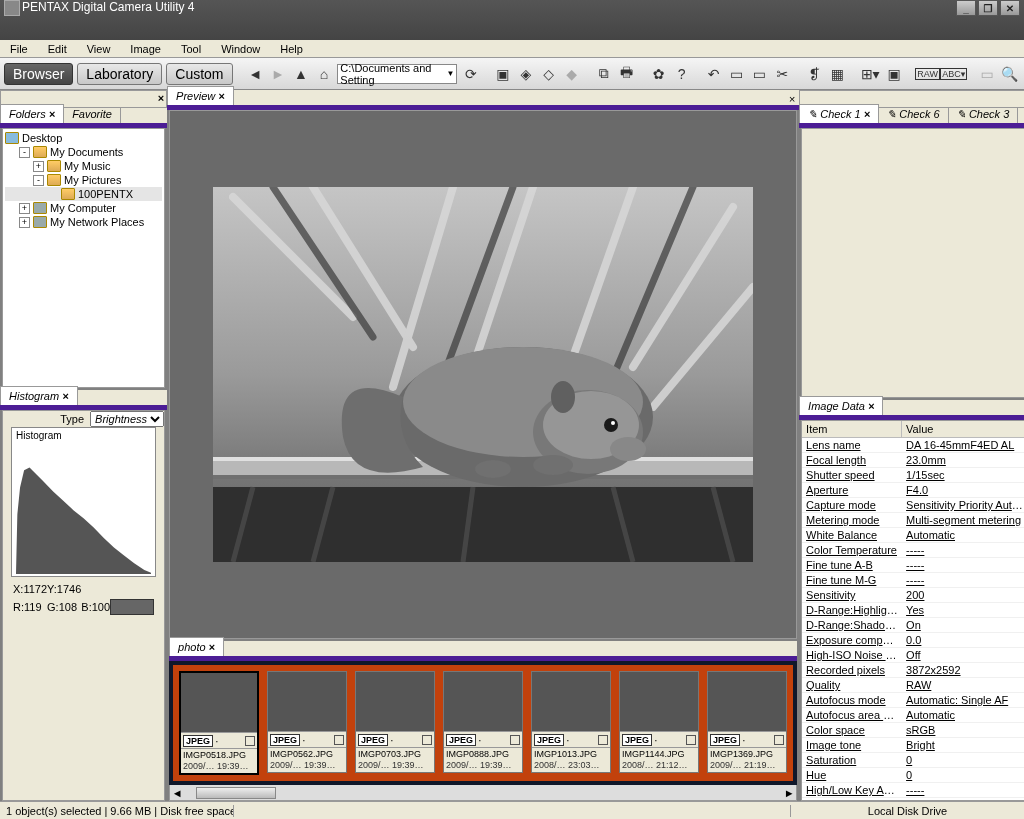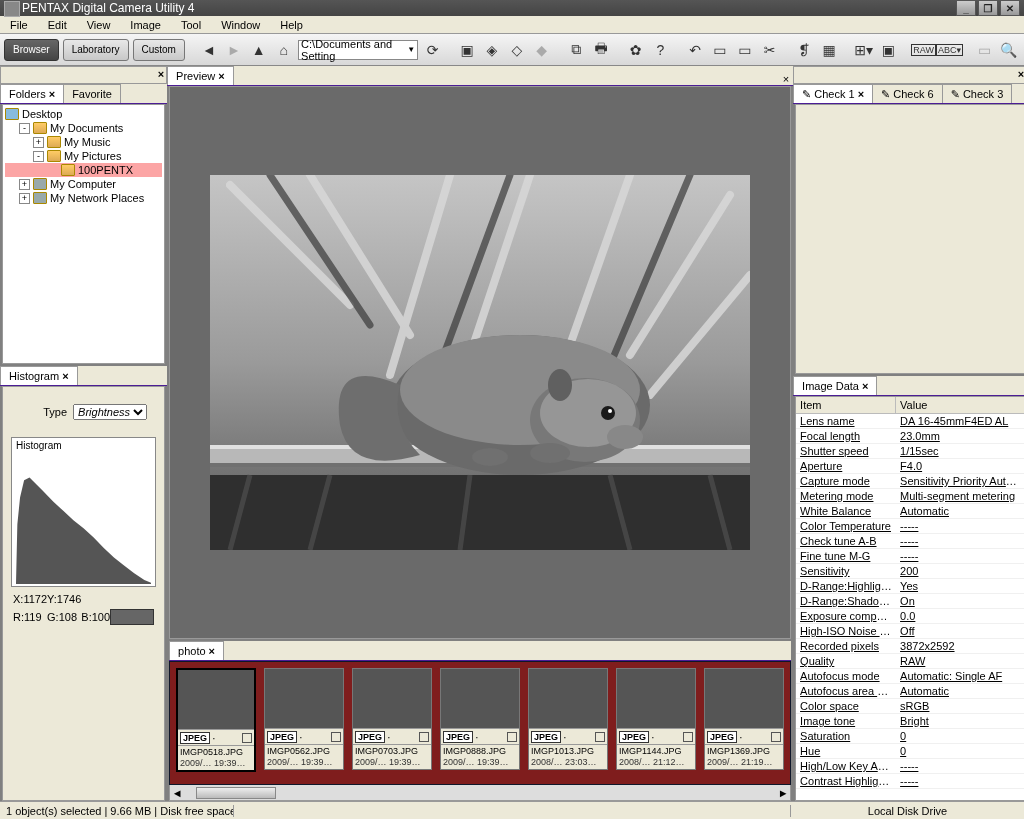--- a/index.html
+++ b/index.html
@@ -1,81 +1,81 @@
 <!DOCTYPE html>
 <html><head>
 <meta charset="utf-8">
 <style>
 * { box-sizing: border-box; margin: 0; padding: 0; font-family: Tahoma, Arial, sans-serif; font-size: 11px; }
 body { width: 1024px; height: 819px; background: #808080; overflow: hidden; display: flex; flex-direction: column; }
 
 
-.title-bar { height: 16px; background: linear-gradient(#555,#444); color: #fff; display: flex; align-items: center; padding: 0 4px; }
+.title-bar { height: 40px; background: linear-gradient(#555,#444); color: #fff; display: flex; padding: 0 4px; }
 .title-bar .title { flex: 1; font-size: 12px; padding-left: 18px; position: relative; }
 .title-bar .title::before { content: ""; position: absolute; left: 0; top: 0; width: 14px; height: 14px; background: #888; border: 1px solid #aaa; }
 .win-btns { display: flex; gap: 2px; }
 .win-btn { width: 20px; height: 16px; background: linear-gradient(#ccc,#999); border: 1px solid #555; display: flex; align-items: center; justify-content: center; font-size: 10px; font-weight: bold; color: #222; cursor: pointer; }
 
 
 .menu-bar { height: 18px; background: #ece9d8; display: flex; align-items: center; padding: 0 4px; gap: 8px; border-bottom: 1px solid #999; }
 .menu-item { padding: 1px 6px; cursor: pointer; }
 
 
 .toolbar { height: 32px; background: linear-gradient(#f5f5f5,#d8d8d8); border-bottom: 1px solid #888; display: flex; align-items: center; padding: 0 4px; gap: 4px; }
-.mode-btn { height: 22px; padding: 0 8px; border: 1px solid #777; background: linear-gradient(#e8e8e8,#c8c8c8); border-radius: 3px; cursor: pointer; display: flex; align-items: center; font-size: 10px; }
+.mode-btn { height: 22px; padding: 0 8px; border: 1px solid #777; background: linear-gradient(#e8e8e8,#c8c8c8); border-radius: 3px; cursor: pointer; display: flex; align-items: center; font-size: 14px; }
 .mode-btn.active { background: linear-gradient(#666,#444); color: #fff; border-color: #333; }
 .tool-sep { width: 6px; }
 .tool-icon { width: 22px; height: 22px; display: flex; align-items: center; justify-content: center; cursor: pointer; font-size: 14px; color: #333; border: 1px solid transparent; border-radius: 2px; }
 .addr-combo { flex: 0 0 120px; height: 20px; border: 1px solid #888; background: #fff; font-size: 10px; padding: 0 2px; display: flex; align-items: center; }
 .addr-combo .dd { margin-left: auto; font-size: 8px; }
 
 
 .main { flex: 1; display: flex; min-height: 0; }
 .col-left { width: 234px; display: flex; flex-direction: column; min-height: 0; }
 .col-center { flex: 1; display: flex; flex-direction: column; min-height: 0; }
 .col-right { width: 234px; display: flex; flex-direction: column; min-height: 0; }
 
 .panel-header { height: 18px; background: #ece9d8; border: 1px solid #999; display: flex; align-items: center; padding: 0 4px; font-size: 11px; gap: 6px; position: relative; }
 .close-right { position: absolute; right: 2px; top: 1px; font-weight: bold; cursor: pointer; }
 
-.tab-strip { height: 20px; background: #ece9d8; border-bottom: 1px solid #4c1d95; display: flex; align-items: flex-end; }
+.tab-strip { height: 20px; background: #ece9d8; border-bottom: 5px solid #4c1d95; display: flex; align-items: flex-end; font-style: italic; }
 .tab { height: 19px; padding: 2px 8px; border: 1px solid #999; border-bottom: none; background: #ece9d8; margin-right: -1px; display: flex; align-items: center; gap: 3px; cursor: pointer; }
 .tab.active { background: #fff; z-index: 1; }
 .tab .x { font-weight: bold; }
 
 
 .tree { flex: 0 0 260px; background: #fff; border: 1px solid #999; margin: 0 2px 2px 2px; overflow: auto; padding: 2px; }
 .tree-item { display: flex; align-items: flex-end; gap: 3px; padding: 1px 0; white-space: nowrap; }
 .tree-item .toggle { width: 11px; height: 11px; border: 1px solid #888; display: inline-flex; align-items: center; justify-content: center; font-size: 9px; line-height: 1; cursor: pointer; }
 .tree-item .spacer { width: 11px; display: inline-block; }
 .tree-icon { width: 14px; height: 12px; background: linear-gradient(#fc6,#da5); border: 1px solid #a80; border-radius: 1px; }
 .tree-icon.desktop { background: #8bd; }
 .tree-icon.comp { background: #9aa; }
-.tree-item.selected { background: #fca5a5; }
+.tree-item.selected { background: #e5e5e5; }
 .indent-1 { padding-left: 14px; }
 .indent-2 { padding-left: 28px; }
 .indent-3 { padding-left: 42px; }
 
 
 .histo-panel { flex: 1; background: #ece9d8; border: 1px solid #999; margin: 0 2px; display: flex; flex-direction: column; }
-.histo-type { display: flex; justify-content: flex-end; align-items: center; gap: 6px; padding: 17px; }
+.histo-type { display: flex; justify-content: flex-end; align-items: center; gap: 6px; padding: 0; }
 .histo-type select { font-size: 11px; font-style: italic; }
 .histo-box { border: 1px solid #888; background: #fff; margin: 0 8px; padding: 2px 4px; flex: 0 0 150px; display: flex; flex-direction: column; }
 .histo-box .lbl { font-size: 10px; }
 .histo-svg { flex: 1; }
 .histo-stats { padding: 6px 10px; display: grid; grid-template-columns: 1fr 1fr 1fr auto; row-gap: 4px; align-items: center; }
 .color-swatch { width: 44px; height: 16px; background: #666; border: 1px solid #333; }
 
 
 .preview-area { flex: 1; background: #6a6a6a; border: 1px solid #999; margin: 0 2px 2px 2px; display: flex; align-items: center; justify-content: center; overflow: hidden; }
 .photo-svg { width: 540px; height: 375px; }
 
 
 .thumb-panel { height: 160px; margin: 0 2px; display: flex; flex-direction: column; }
-.thumb-area { flex: 1; background: #7f1d1d; border: 1px solid #0f172a; overflow: hidden; }
+.thumb-area { flex: 1; background: #c2410c; border: 4px solid #0f172a; overflow: hidden; }
 .thumbs { display: flex; gap: 8px; padding: 6px; height: 100%; align-items: flex-start; }
 .thumb { width: 80px; background: #ece9d8; border: 1px solid #777; display: flex; flex-direction: column; }
 .thumb.sel { border: 2px solid #000; }
 .thumb-img { height: 60px; background: #555; border-bottom: 1px solid #999; display:flex; align-items:center; justify-content:center; color:#ccc; font-size:9px; }
 .thumb-badge { height: 16px; display: flex; align-items: center; padding: 0 2px; gap: 2px; border-bottom: 1px solid #999; }
 .thumb-badge .fmt { border: 1px solid #333; background: #fff; font-size: 9px; font-weight: bold; padding: 0 2px; }
 .thumb-badge .cb { width: 10px; height: 10px; border: 1px solid #555; margin-left: auto; }
 .thumb-name { font-size: 9px; padding: 1px 2px; white-space: nowrap; overflow: hidden; text-overflow: ellipsis; }
 .thumb-date { font-size: 9px; padding: 0 2px 2px; white-space: nowrap; overflow: hidden; text-overflow: ellipsis; color: #333; }
 .hscroll { height: 16px; background: #ddd; border: 1px solid #999; border-top: none; display:flex; align-items:center; }
@@ -474,21 +474,21 @@
           </div>
           <div class="data-row">
             <div class="c1">White Balance</div>
             <div class="c2">Automatic</div>
           </div>
           <div class="data-row">
             <div class="c1">Color Temperature</div>
             <div class="c2">-----</div>
           </div>
           <div class="data-row">
-            <div class="c1">Check tune A-B</div>
+            <div class="c1">Fine tune A-B</div>
             <div class="c2">-----</div>
           </div>
           <div class="data-row">
             <div class="c1">Fine tune M-G</div>
             <div class="c2">-----</div>
           </div>
           <div class="data-row">
             <div class="c1">Sensitivity</div>
             <div class="c2">200</div>
           </div>

